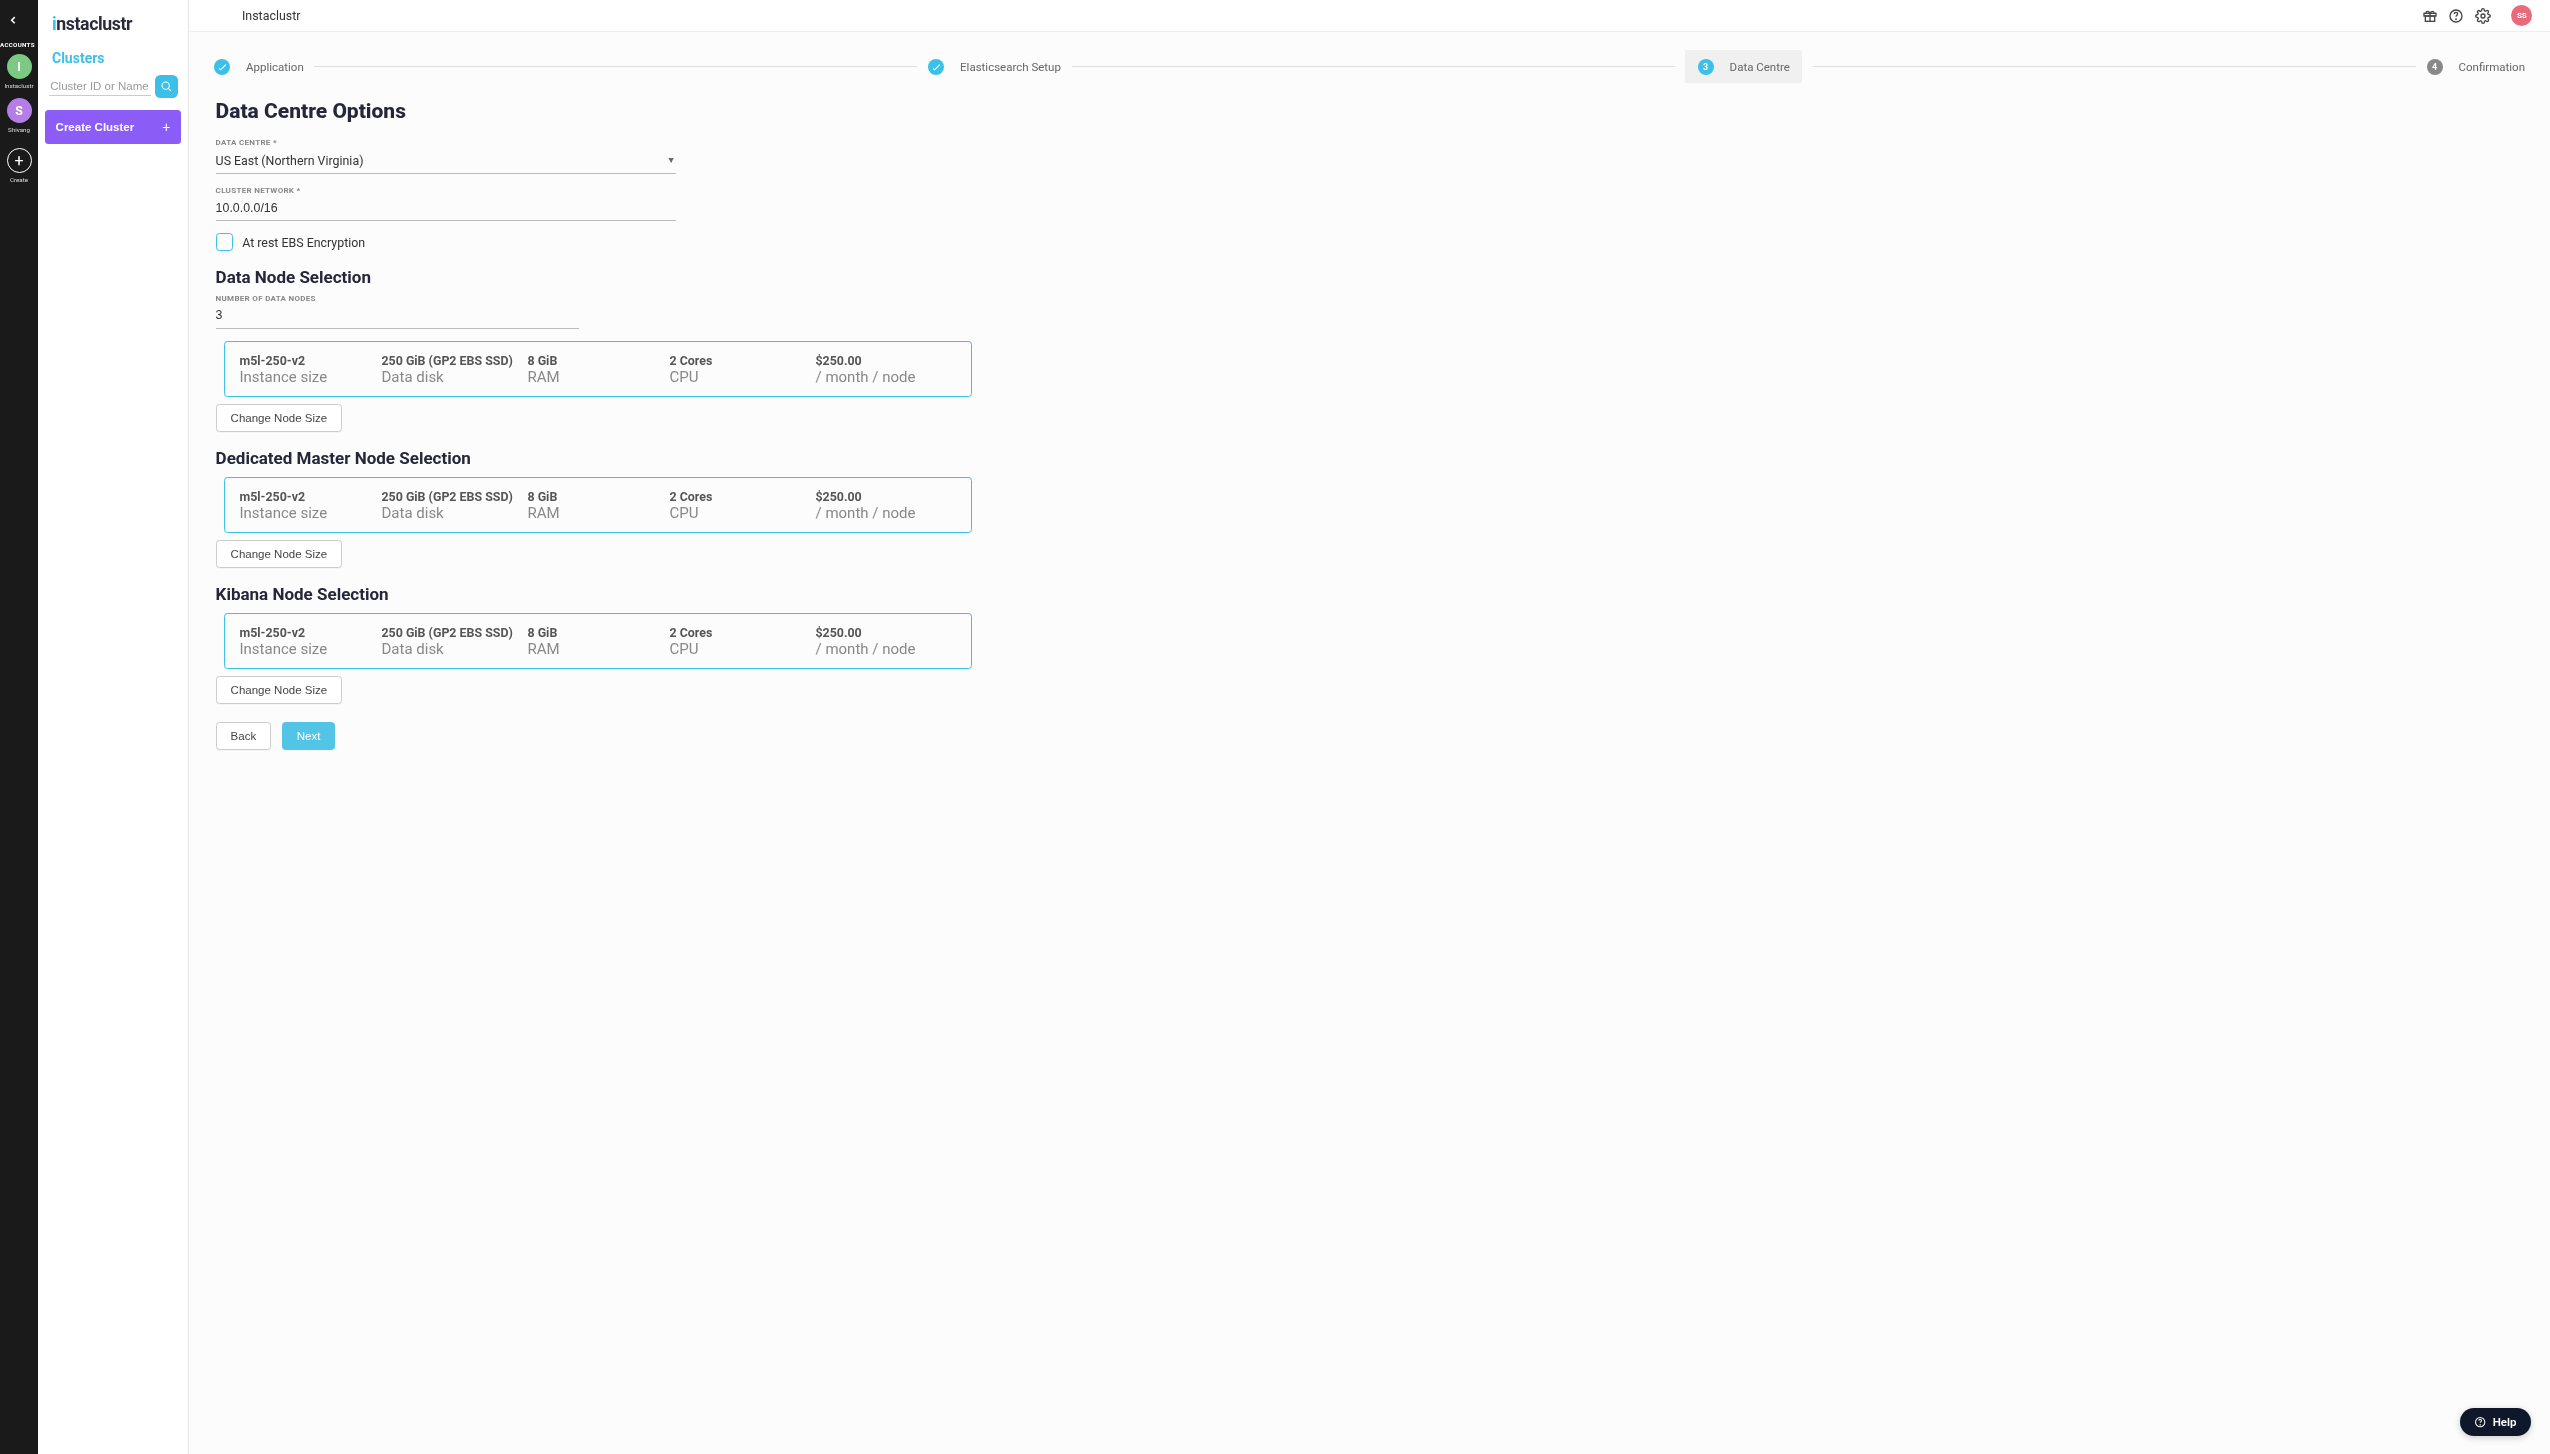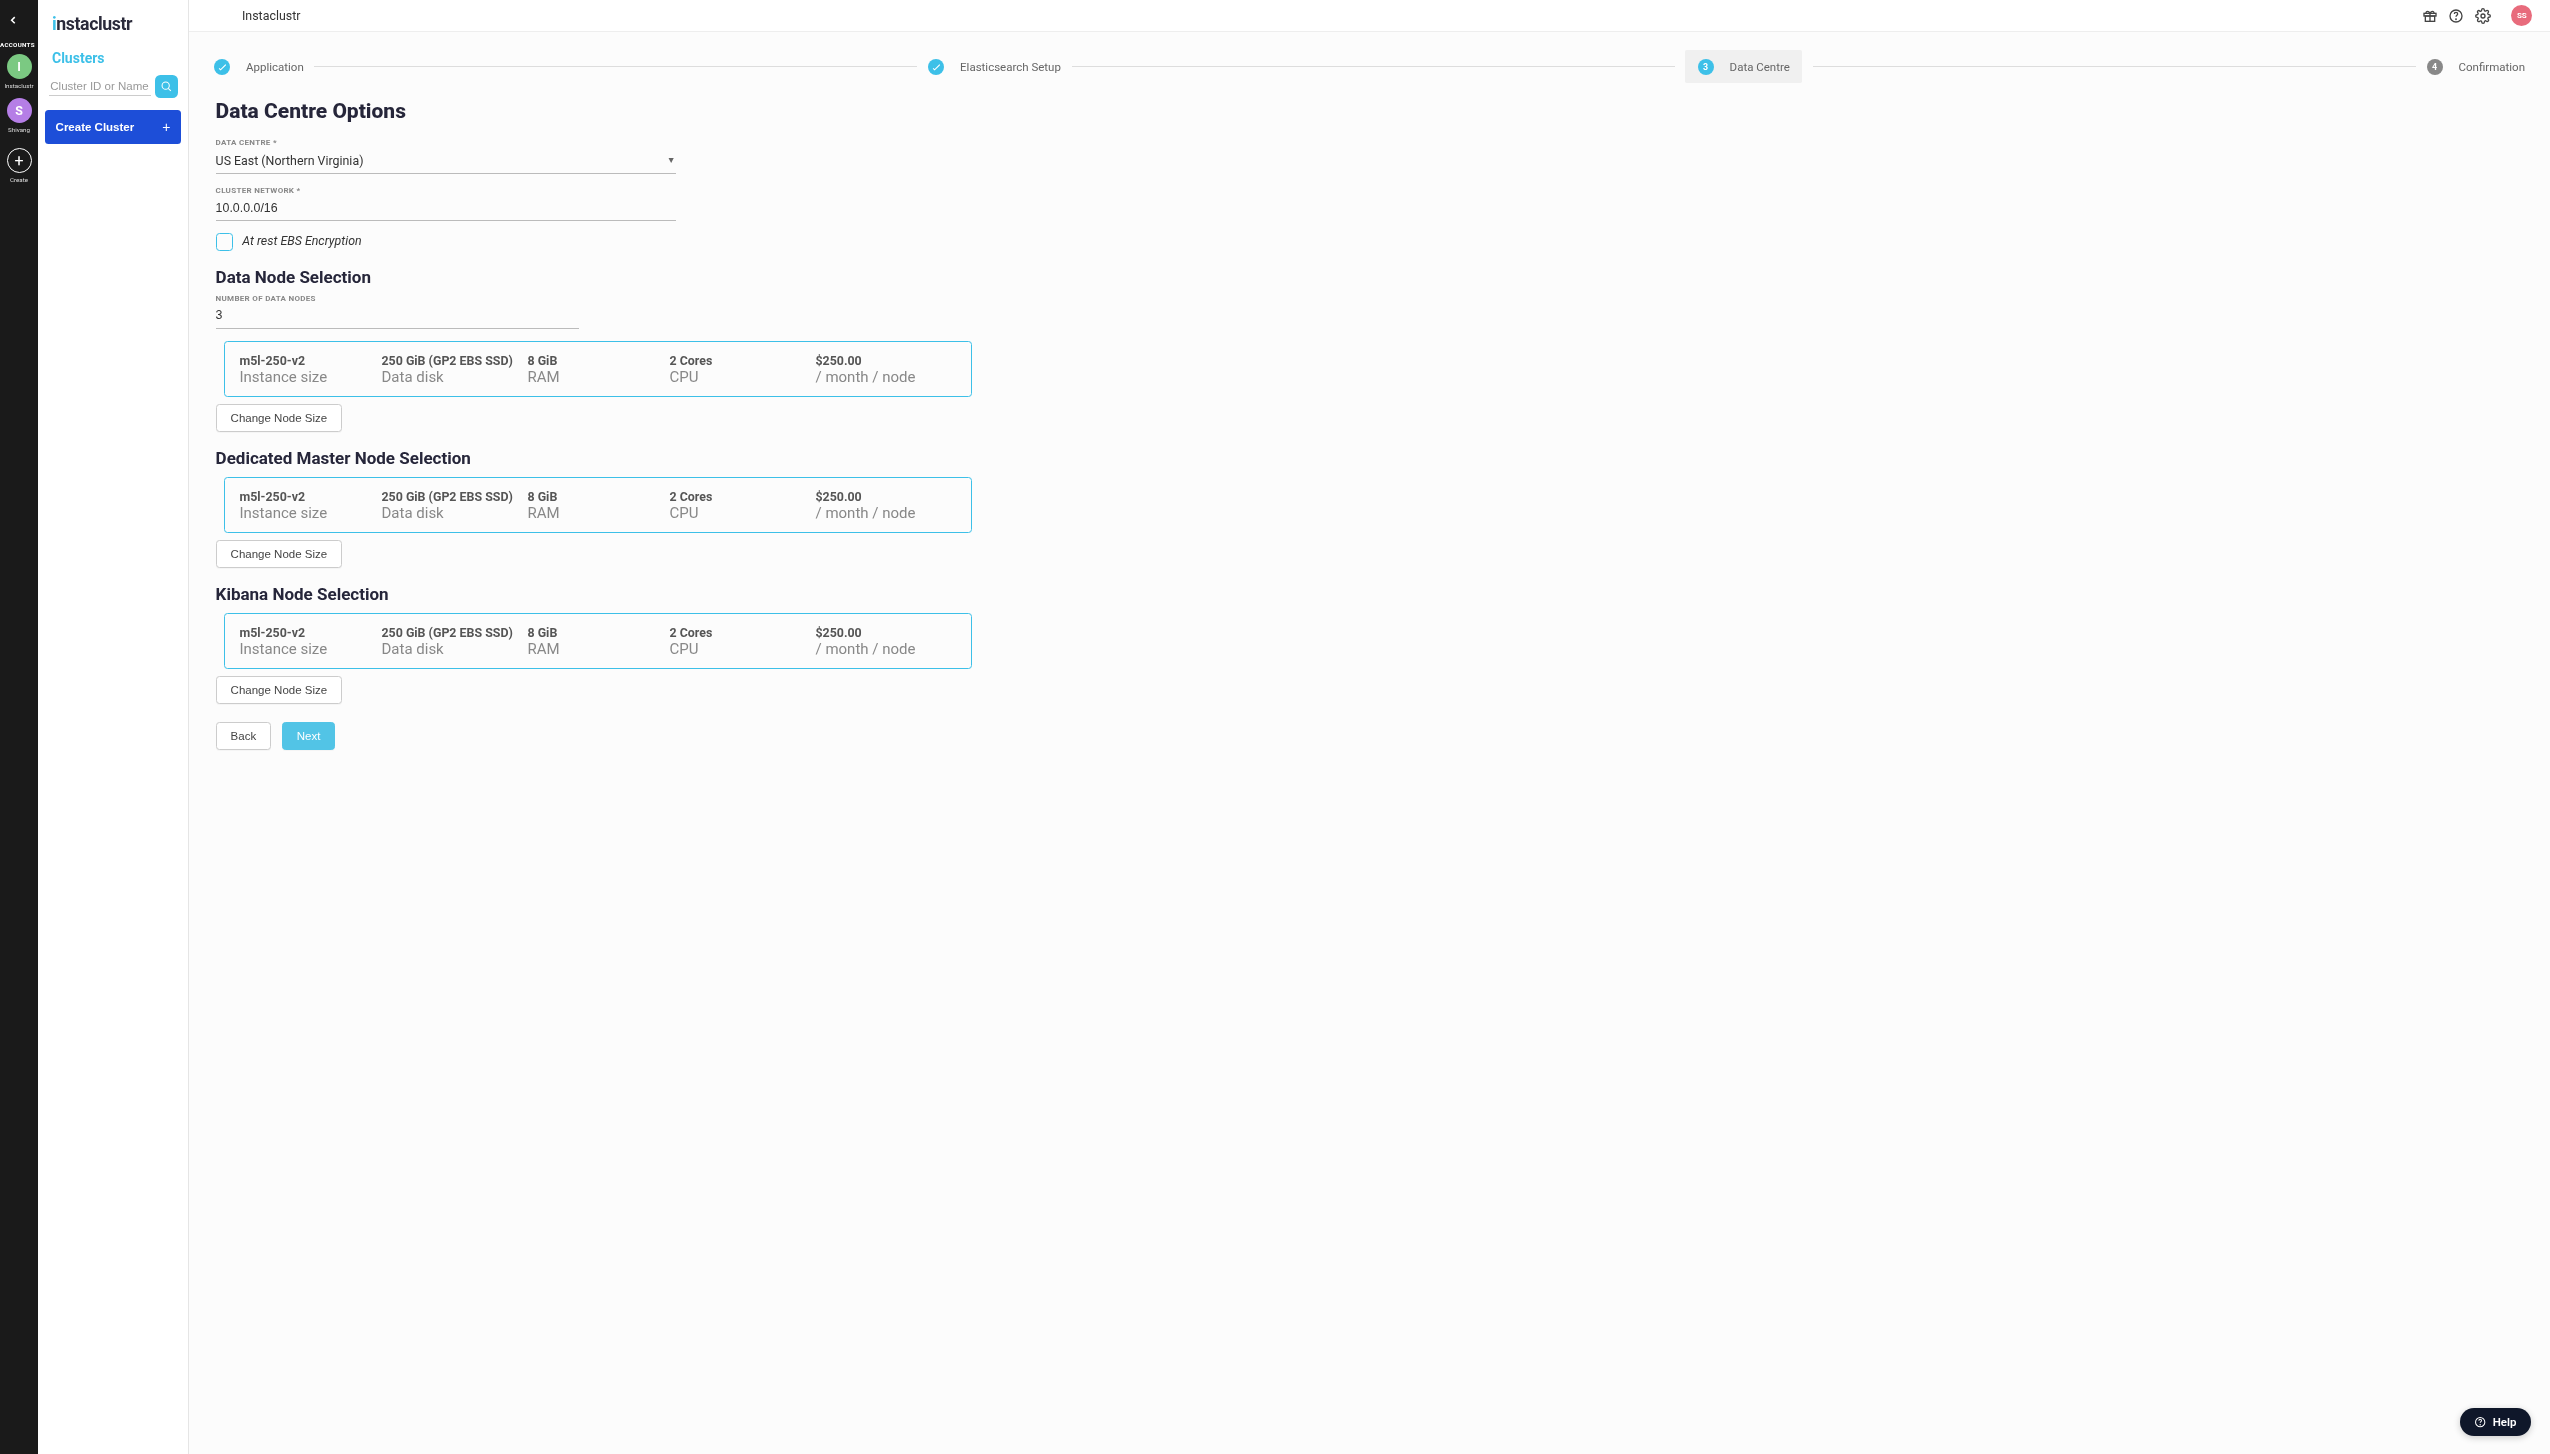--- a/index.html
+++ b/index.html
@@ -24,21 +24,21 @@
 .sidebar { width: 151px; background: #fff; border-right: 0.9px solid #e5e5e5; box-shadow: 0.9px 0 2.7px rgba(0,0,0,0.04); display: flex; flex-direction: column; padding: 0 7px; }
 .sidebar .logo { padding: 14px 7px 10.6px; }
 .sidebar .logo-text { font-size: 17.7px; font-weight: 700; color: #2a2a3a; letter-spacing: -0.4px; }
 .sidebar .logo-text .i { color: #3dc0e8; }
 .sidebar .clusters-heading { color: #3dc0e8; font-weight: 700; font-size: 14px; padding: 5.3px 7px; }
 .sidebar .search-row { display: flex; align-items: center; gap: 3.5px; padding: 3.5px 3.5px 7px; }
 .sidebar .search-input { flex: 1; border: none; border-bottom: 0.9px solid #ccc; font-size: 11.5px; padding: 3.5px 1.8px; outline: none; color: #666; min-width: 0; }
 .sidebar .search-input::placeholder { color: #999; }
 .sidebar .search-icon-btn { width: 23px; height: 23px; background: #3dc0e8; border-radius: 5.3px; display: flex; align-items: center; justify-content: center; cursor: pointer; flex-shrink: 0; }
 .sidebar .search-icon-btn svg { width: 12.4px; height: 12.4px; stroke: #fff; }
-.sidebar .create-cluster-btn { margin: 5.3px 0; background: #1d4ed8; color: #fff; border: none; border-radius: 3.5px; padding: 8.9px 10.6px; font-size: 11.5px; font-weight: 600; display: flex; align-items: center; justify-content: space-between; cursor: pointer; }
+.sidebar .create-cluster-btn { margin: 5.3px 0; background: #8b5cf6; color: #fff; border: none; border-radius: 3.5px; padding: 8.9px 10.6px; font-size: 11.5px; font-weight: 600; display: flex; align-items: center; justify-content: space-between; cursor: pointer; }
 .sidebar .create-cluster-btn .plus { font-size: 14px; font-weight: 400; }
 
 
 .main { flex: 1; display: flex; flex-direction: column; background: #fcfcfc; overflow: hidden; }
 .topbar { height: 32px; display: flex; align-items: center; justify-content: space-between; padding: 0 17.7px 0 53px; border-bottom: 0.9px solid #eee; background: #fff; }
 .topbar .brand { font-size: 12.4px; color: #333; }
 .topbar .top-icons { display: flex; align-items: center; gap: 10.6px; }
 .topbar .top-icon { width: 16px; height: 16px; display: flex; align-items: center; justify-content: center; cursor: pointer; color: #444; }
 .topbar .user-avatar { width: 21px; height: 21px; background: #e86b7c; border-radius: 50%; display: flex; align-items: center; justify-content: center; font-size: 8px; font-weight: 700; color: #fff; cursor: pointer; margin-left: 10px; }
 
@@ -58,21 +58,21 @@
 .page { padding: 8.9px 26.6px 35px; }
 .page h1 { font-size: 21px; font-weight: 800; color: #26263a; margin-bottom: 15px; }
 .page h2 { font-size: 17px; font-weight: 700; color: #26263a; margin: 16px 0 7px; }
 .field-label { font-size: 8px; font-weight: 700; color: #888; text-transform: uppercase; letter-spacing: 0.3px; }
 .field { margin-bottom: 12.4px; }
 .select-field { width: 460px; border: none; border-bottom: 0.9px solid #bbb; padding: 5.3px 0; display: flex; justify-content: space-between; align-items: center; cursor: pointer; font-size: 12.4px; color: #333; }
 .select-field .caret { font-size: 8.9px; color: #666; }
 .text-input { width: 460px; border: none; border-bottom: 0.9px solid #bbb; padding: 5.3px 0; font-size: 12.4px; color: #333; outline: none; background: transparent; }
 .small-input { width: 363px; }
 
-.checkbox-row { display: flex; gap: 8.9px; margin: 12.4px 0 7px; font-style: italic; }
+.checkbox-row { display: flex; align-items: center; gap: 8.9px; margin: 12.4px 0 7px; }
 .checkbox-box { width: 17.7px; height: 17.7px; border: 1.8px solid #3dc0e8; border-radius: 3.5px; cursor: pointer; }
 .checkbox-label { font-size: 12.4px; color: #333; }
 
 .node-card { border: 1.8px solid #3dc0e8; border-radius: 3.5px; padding: 10.6px 14px; display: flex; margin: 8.9px 0 7px; max-width: 748px; margin-left: 8.9px; }
 .node-card .col { flex: 1; }
 .node-card .val { font-weight: 700; font-size: 12.4px; color: #555; }
 .node-card .lbl { font-size: 15px; color: #888; }
 .node-card .col-size { flex: 0 0 142px; }
 .node-card .col-disk { flex: 0 0 146px; }
 .node-card .col-ram { flex: 0 0 142px; }

